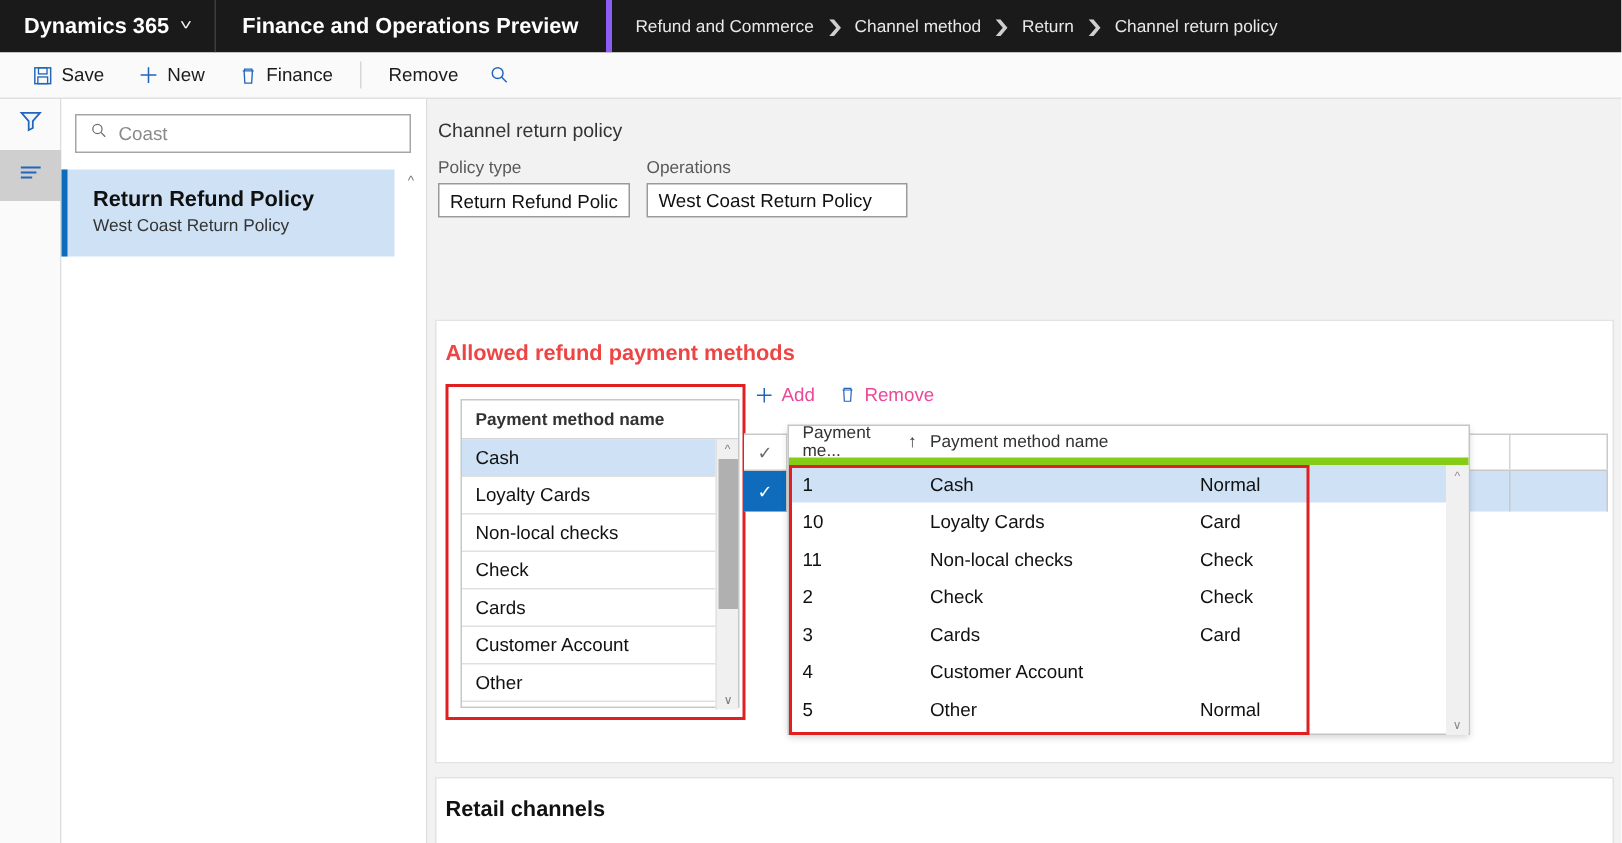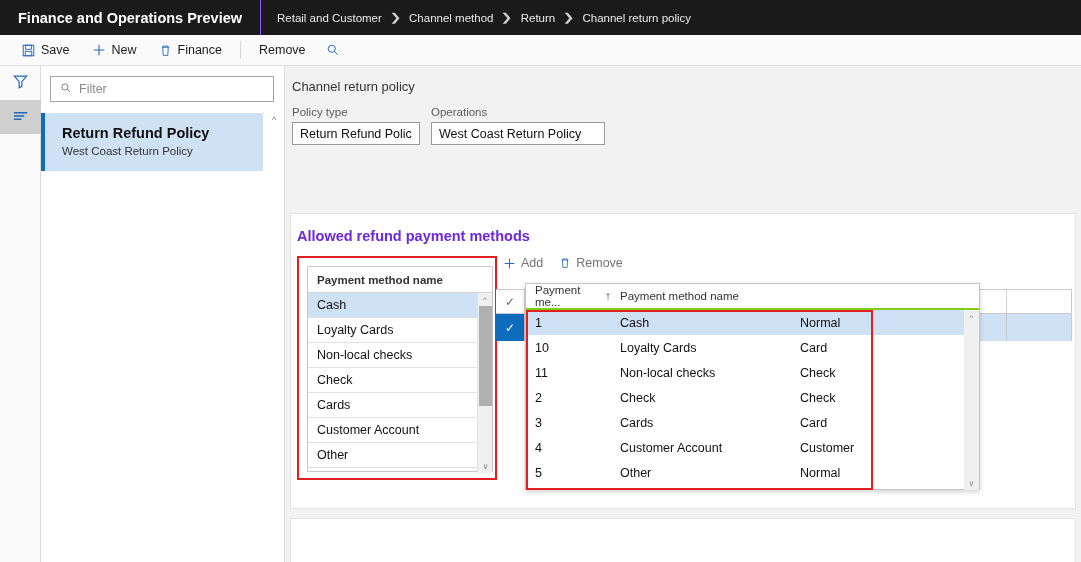--- a/index.html
+++ b/index.html
@@ -19,21 +19,21 @@
   }
   .brand {
     display: flex; align-items: center; gap: 8px;
     padding: 0 16px; font-size: 14.5px; font-weight: bold;
     border-right: 1px solid #3d3d3d;
   }
   .brand .chev { font-size: 10px; font-weight: normal; transform: scaleX(1.4); opacity: .95; }
   .apptitle {
     display: flex; align-items: center; padding: 0 18px;
     font-size: 14.5px; font-weight: bold;
-    border-right: 1px solid #8b5cf6;
+    border-right: 4px solid #8b5cf6;
   }
   .breadcrumb {
     display: flex; align-items: center; gap: 9px;
     padding: 0 16px; font-size: 11.5px; color: #e9e9e9;
   }
   .breadcrumb .sep { font-size: 11px; color: #cfcfcf; transform: scaleX(1.3); }
   .breadcrumb .crumb { white-space: nowrap; }
 
   
   .cmdbar {
@@ -97,21 +97,21 @@
     padding: 0 7px; color: #101010;
   }
   .in-policy { width: 128px; }
   .in-desc { width: 174px; }
 
   .card {
     position: absolute; left: 5px; top: 147px; width: 786px; height: 296px;
     background: #ffffff; border: 1px solid #e3e3e3;
   }
   .card .cardttl {
-    font-size: 14.5px; font-weight: bold; color: #6d28d9;
+    font-size: 14.5px; font-weight: bold; color: #ef4444;
     padding: 14px 0 0 6px;
   }
 
   
   .pmbox {
     position: absolute; left: 6px; top: 42px; width: 200px; height: 224px;
     border: 2px solid #e02020;
   }
   .pmlist {
     position: absolute; left: 8px; top: 8px; width: 186px; height: 206px;
@@ -134,21 +134,21 @@
   }
   .pmscroll .arw {
     height: 13px; display: flex; align-items: center; justify-content: center;
     font-size: 8px; color: #7a7a7a;
   }
   .pmscroll .thumb { position: absolute; left: 1px; top: 13px; width: 13px; height: 100px; background: #b0b0b0; }
 
   
   .gridarea { position: absolute; left: 211px; top: 42px; width: 570px; }
   .gridcmds { display: flex; gap: 16px; padding-left: 1px; }
-  .gcmd { display: flex; align-items: center; gap: 5px; font-size: 12.5px; color: #737373; }
+  .gcmd { display: flex; align-items: center; gap: 5px; font-size: 12.5px; color: #ec4899; }
   .gcmd .ic { display: inline-flex; align-items: center; }
 
   .grid {
     position: absolute; left: -6px; top: 33px; width: 576px;
   }
   .gridhead {
     display: flex; height: 25px; border-top: 1px solid #c9c9c9; border-bottom: 1px solid #c9c9c9;
     background: #fff;
   }
   .gridhead .cell, .gridrow .cell {
@@ -170,21 +170,21 @@
   }
   .chk { font-size: 12px; color: #6b6b6b; }
 
   
   .flyout {
     position: absolute; left: 525px; top: 283px; width: 455px; height: 207px;
     background: #ffffff; border: 1px solid #c4c4c4;
     box-shadow: 0 2px 5px rgba(0,0,0,.18);
     z-index: 40;
   }
-  .fly-head { display: flex; height: 26px; border-bottom: 2px solid #84cc16; }
+  .fly-head { display: flex; height: 26px; border-bottom: 5px solid #84cc16; }
   .fly-head .cell {
     font-size: 11.5px; color: #333; display: flex; align-items: center; gap: 16px;
     padding-left: 9px;
   }
   .fc-id { width: 85px; }
   .fc-name { width: 180px; }
   .fc-func { width: 165px; }
   .fly-body { position: relative; }
   .fly-redbox {
     position: absolute; left: 0; top: 0; width: 347px; height: 180px;
@@ -204,25 +204,29 @@
     position: absolute; left: 5px; top: 452px; width: 786px; height: 110px;
     background: #ffffff; border: 1px solid #e3e3e3;
   }
   .card2 .cardttl { font-size: 14.5px; font-weight: bold; color: #111; padding: 13px 0 0 6px; }
   .rc-cmds { display: flex; gap: 16px; padding: 15px 0 0 18px; }
 </style>
 </head>
 <body>
 
 <div class="topbar">
+  <div class="brand">
+    <span>Dynamics 365</span>
+    <span class="chev">˅</span>
+  </div>
   <div class="apptitle">
     <span>Finance and Operations Preview</span>
   </div>
   <div class="breadcrumb">
-    <span class="crumb">Retail and Customer</span>
+    <span class="crumb">Refund and Commerce</span>
     <span class="sep">❯</span>
     <span class="crumb">Channel method</span>
     <span class="sep">❯</span>
     <span class="crumb">Return</span>
     <span class="sep">❯</span>
     <span class="crumb">Channel return policy</span>
   </div>
 </div>
 
 <div class="cmdbar">
@@ -285,21 +289,21 @@
 
 <div class="listpanel">
   <div class="filterwrap">
     <div class="filterbox">
       <span>
         <svg width="12" height="12" viewBox="0 0 16 16">
             <circle cx="6.6" cy="6.6" r="4.1" fill="none" stroke="#6b6b6b" stroke-width="1.1"></circle>
             <path d="M9.7 9.7L13.5 13.5" stroke="#6b6b6b" stroke-width="1.1"></path>
           </svg>
       </span>
-      <span class="ph">Filter</span>
+      <span class="ph">Coast</span>
     </div>
   </div>
   <div class="listitems">
     <div class="listitem">
       <div class="title">Return Refund Policy</div>
       <div class="sub">West Coast Return Policy</div>
     </div>
     <div class="list-scroll">
       <span>^</span>
     </div>
@@ -385,20 +389,21 @@
           </div>
           <div class="cell c-pmname"></div>
           <div class="cell c-func">Normal</div>
           <div class="cell c-tail"></div>
         </div>
       </div>
     </div>
   </div>
 
   <div class="card2">
+    <div class="cardttl">Retail channels</div>
     <div class="rc-cmds">
       
       
     </div>
 
   </div>
 </div>
 
 <div class="flyout">
   <div class="fly-head">
@@ -432,21 +437,20 @@
       <div class="cell fc-func">Check</div>
     </div>
     <div class="fly-row">
       <div class="cell fc-id">3</div>
       <div class="cell fc-name">Cards</div>
       <div class="cell fc-func">Card</div>
     </div>
     <div class="fly-row">
       <div class="cell fc-id">4</div>
       <div class="cell fc-name">Customer Account</div>
-      <div class="cell fc-func">Customer</div>
     </div>
     <div class="fly-row">
       <div class="cell fc-id">5</div>
       <div class="cell fc-name">Other</div>
       <div class="cell fc-func">Normal</div>
     </div>
   </div>
   <div class="fly-scroll">
     <div class="arw">^</div>
     <div class="arw bot">∨</div>

